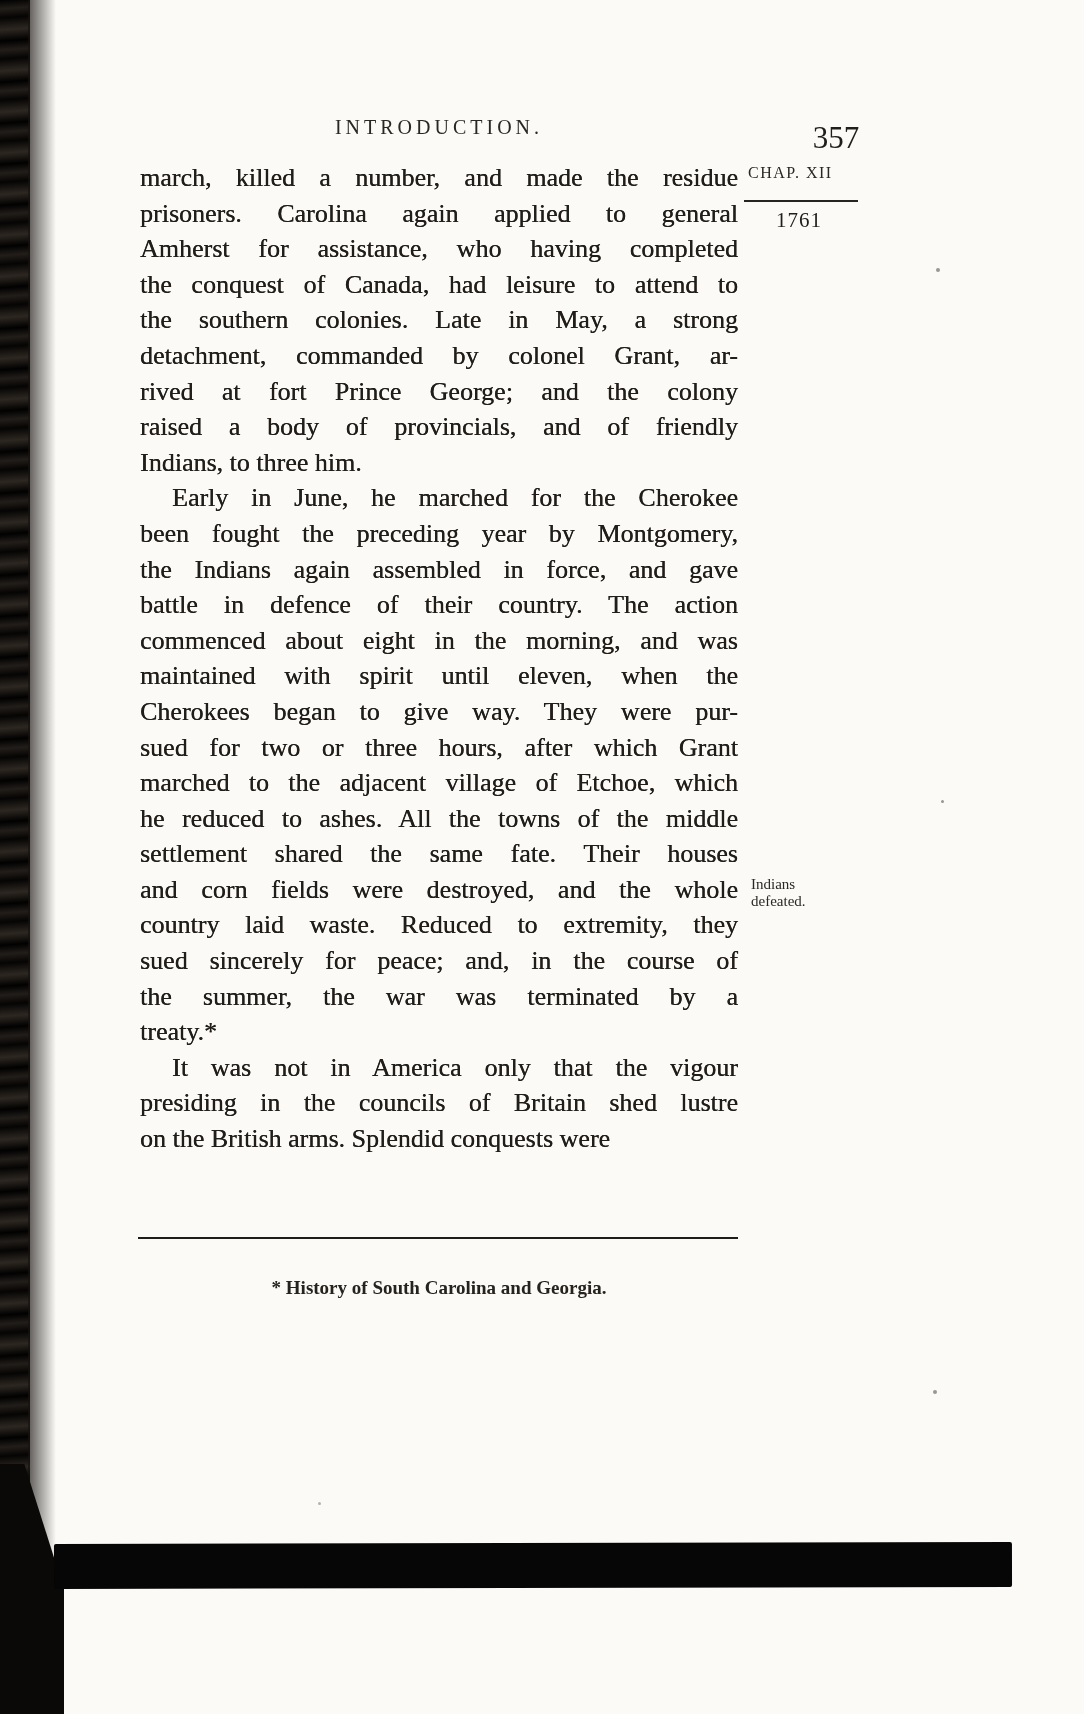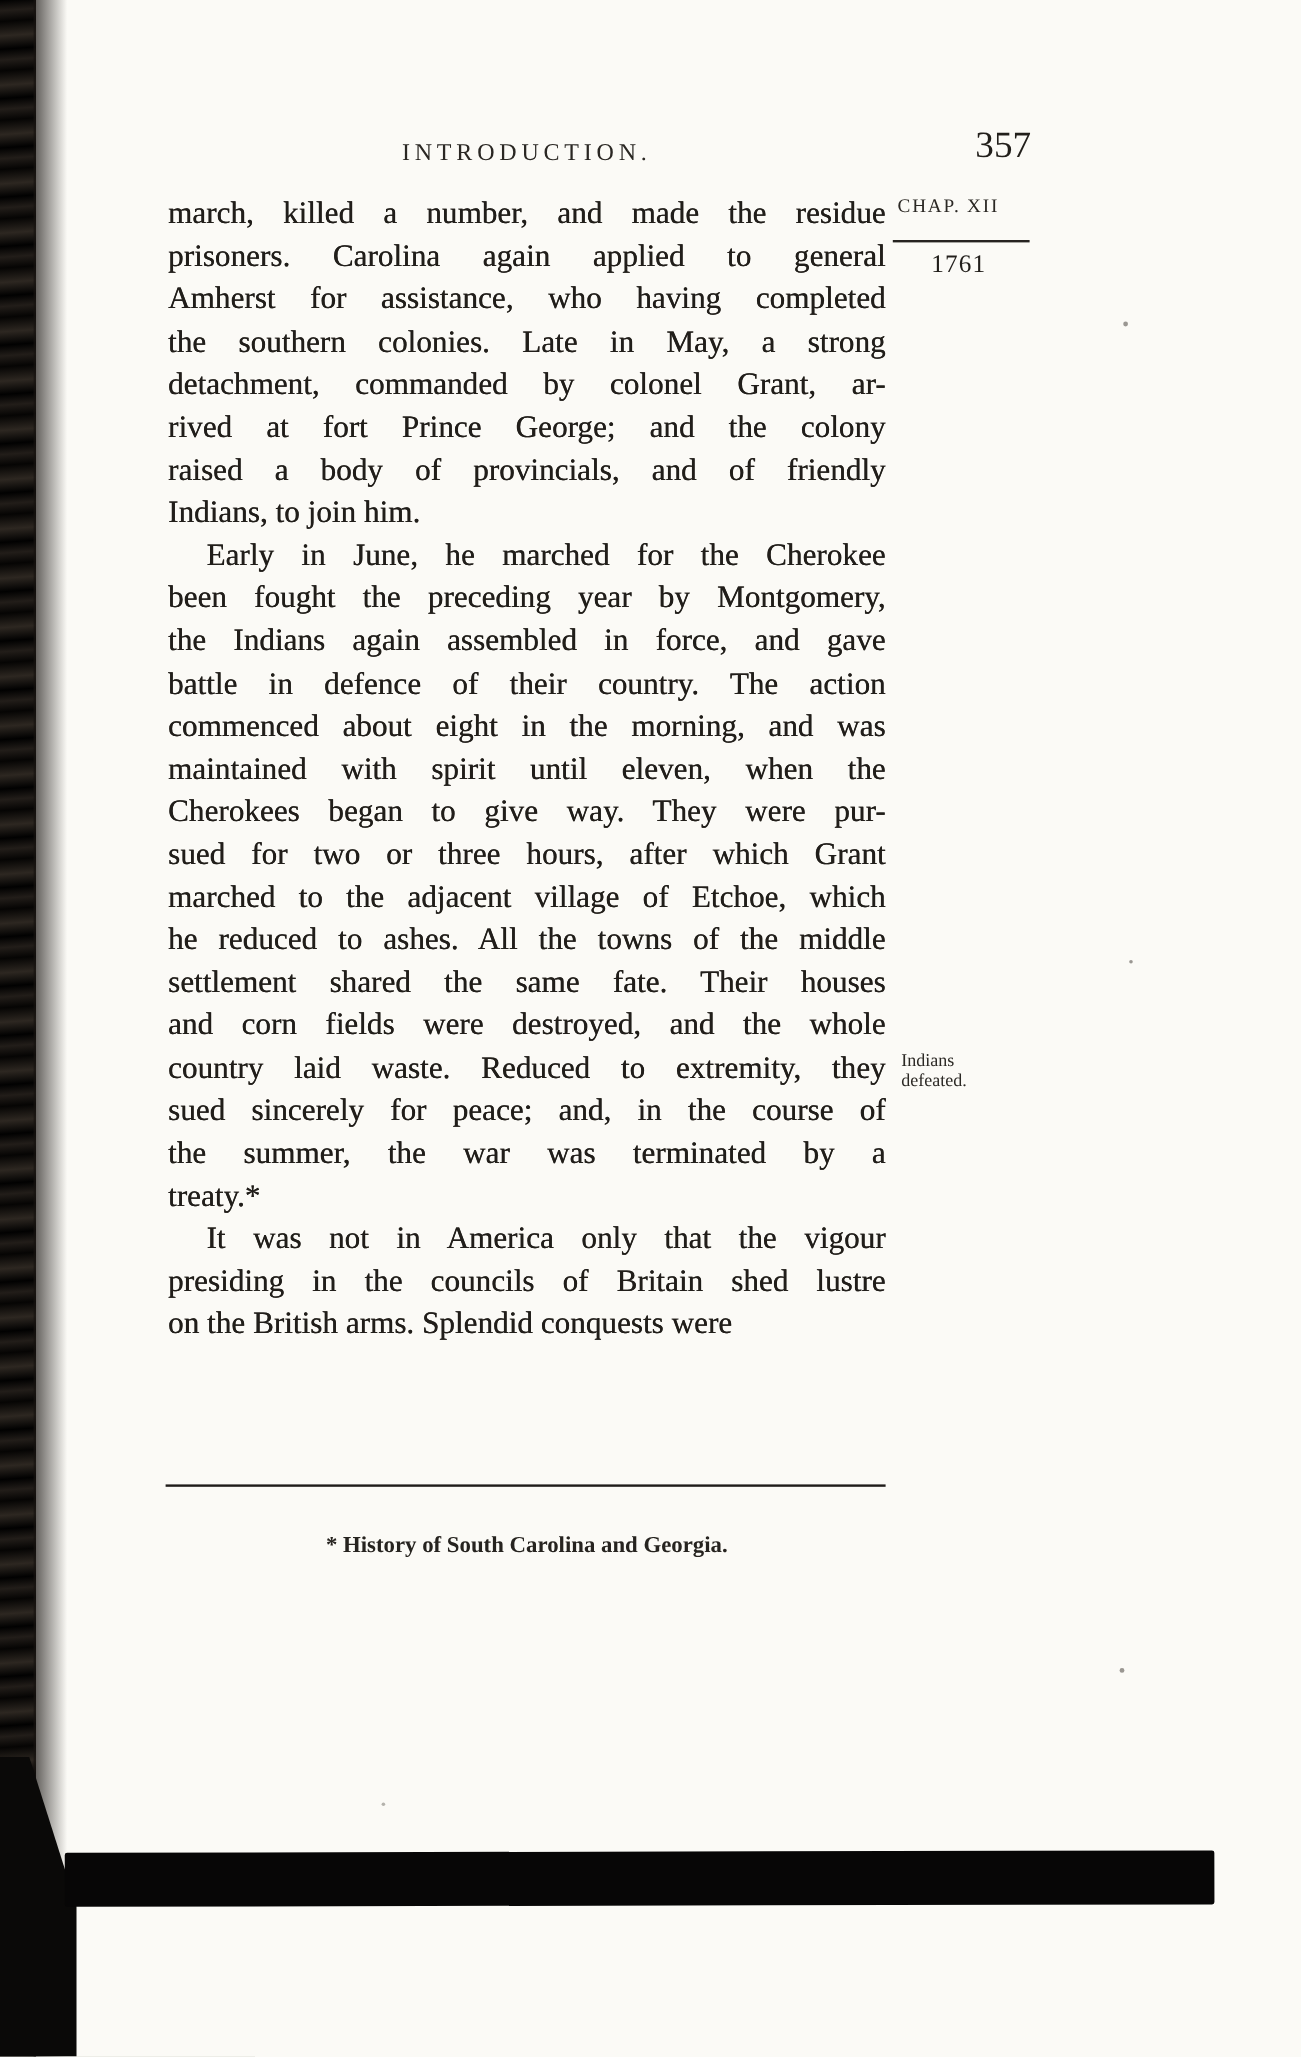--- a/index.html
+++ b/index.html
@@ -48,21 +48,21 @@
   .speck-4 { left: 318px; top: 1502px; width: 3px; height: 3px; opacity: 0.4; }
 
   
   .running-head {
     position: absolute; left: 140px; top: 116px; width: 598px;
     text-align: center;
     font-size: 20px; letter-spacing: 4px;
     color: #2a2723;
   }
   .page-number {
-    position: absolute; left: 800px; top: 103px; width: 72px;
+    position: absolute; left: 800px; top: 120px; width: 72px;
     text-align: center;
     font-size: 31px;
     font-family: Liberation Serif, serif;
   }
 
   
   .chap-note {
     position: absolute; left: 748px; top: 164px;
     font-size: 16px; letter-spacing: 1.5px;
     color: #2b2824;
@@ -130,25 +130,26 @@
   <div class="side-note">
       <div>Indians</div>
       <div>defeated.</div>
     </div>
 
   <div class="body-text">
       <div class="paragraph">
         <div class="line">march, killed a number, and made the residue</div>
         <div class="line">prisoners. Carolina again applied to general</div>
         <div class="line">Amherst for assistance, who having completed</div>
+        <div class="line">the conquest of Canada, had leisure to attend to</div>
         <div class="line">the southern colonies. Late in May, a strong</div>
         <div class="line">detachment, commanded by colonel Grant, ar-</div>
         <div class="line">rived at fort Prince George; and the colony</div>
         <div class="line">raised a body of provincials, and of friendly</div>
-        <div class="line last">Indians, to join him.</div>
+        <div class="line last">Indians, to three him.</div>
       </div>
       <div class="paragraph indent">
         <div class="line first">Early in June, he marched for the Cherokee</div>
         <div class="line">been fought the preceding year by Montgomery,</div>
         <div class="line">the Indians again assembled in force, and gave</div>
         <div class="line">battle in defence of their country. The action</div>
         <div class="line">commenced about eight in the morning, and was</div>
         <div class="line">maintained with spirit until eleven, when the</div>
         <div class="line">Cherokees began to give way. They were pur-</div>
         <div class="line">sued for two or three hours, after which Grant</div>

